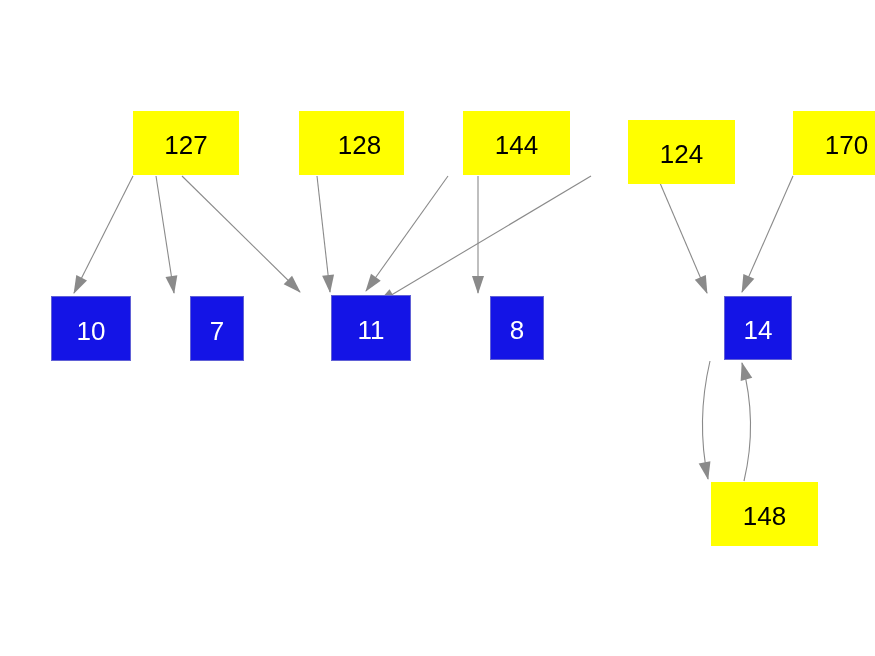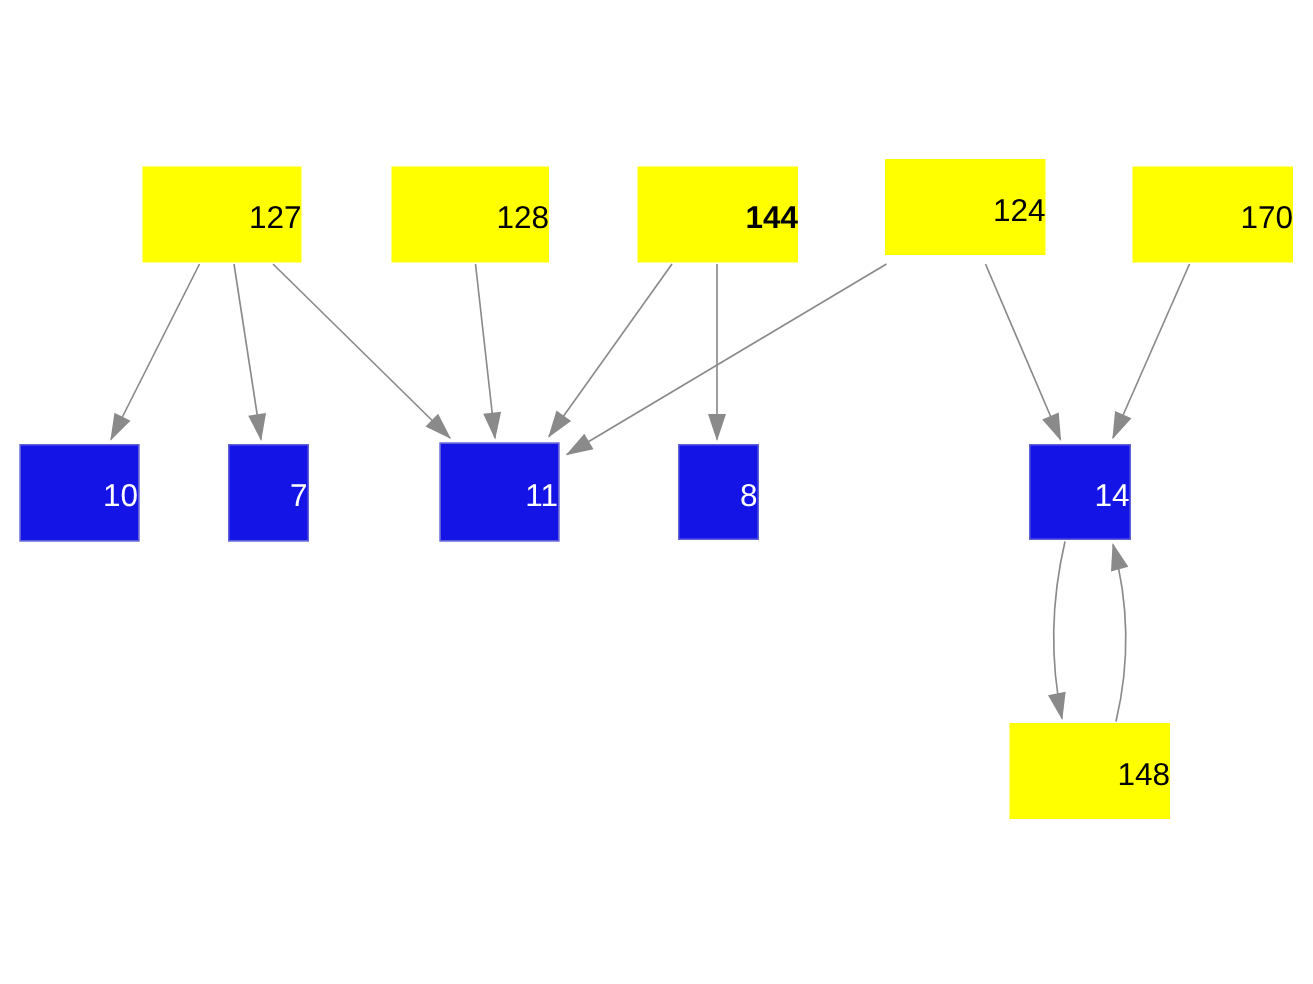--- a/index.html
+++ b/index.html
@@ -31,24 +31,25 @@
     position: absolute;
     left: 0;
     top: 0;
     width: 875px;
     height: 656px;
   }
   .node {
     position: absolute;
     display: flex;
     align-items: center;
-    justify-content: flex-end;
+    justify-content: center;
     box-sizing: border-box;
-    font-size: 21px;
+    font-size: 26px;
     line-height: 1;
+    margin-left: 38px;
   }
   .node.yellow {
     background: var(--yellow-fill, #ffff00);
     color: var(--yellow-text, #000000);
   }
   .node.blue {
     background: var(--blue-fill, #1414e6);
     color: var(--blue-text, #ffffff);
     border: 1px solid rgba(160,160,200,0.55);
   }
@@ -80,24 +81,24 @@
         <path d="M744,481 Q758,422 742,363" class="edge" marker-end="url(#arrowhead)"></path>
       </g>
   </svg>
   <div class="nodes-layer">
       <div class="node yellow" style="left: 95px; top: 111px; width: 106px; height: 64px;">
         <span>127</span>
       </div>
       <div class="node yellow" style="left: 261px; top: 111px; width: 105px; height: 64px; padding-left: 16px;">
         <span>128</span>
       </div>
-      <div class="node yellow" style="left: 425px; top: 111px; width: 107px; height: 64px; font-weight: bold;">
+      <div class="node yellow" style="left: 425px; top: 111px; width: 107px; height: 64px;">
         <span>144</span>
       </div>
-      <div class="node yellow" style="left: 590px; top: 106px; width: 107px; height: 64px;">
+      <div class="node yellow" style="left: 590px; top: 120px; width: 107px; height: 64px;">
         <span>124</span>
       </div>
       <div class="node yellow" style="left: 755px; top: 111px; width: 107px; height: 64px;">
         <span>170</span>
       </div>
       <div class="node blue" style="left: 13px; top: 296px; width: 80px; height: 65px;">
         <span>10</span>
       </div>
       <div class="node blue" style="left: 152px; top: 296px; width: 54px; height: 65px;">
         <span>7</span>

